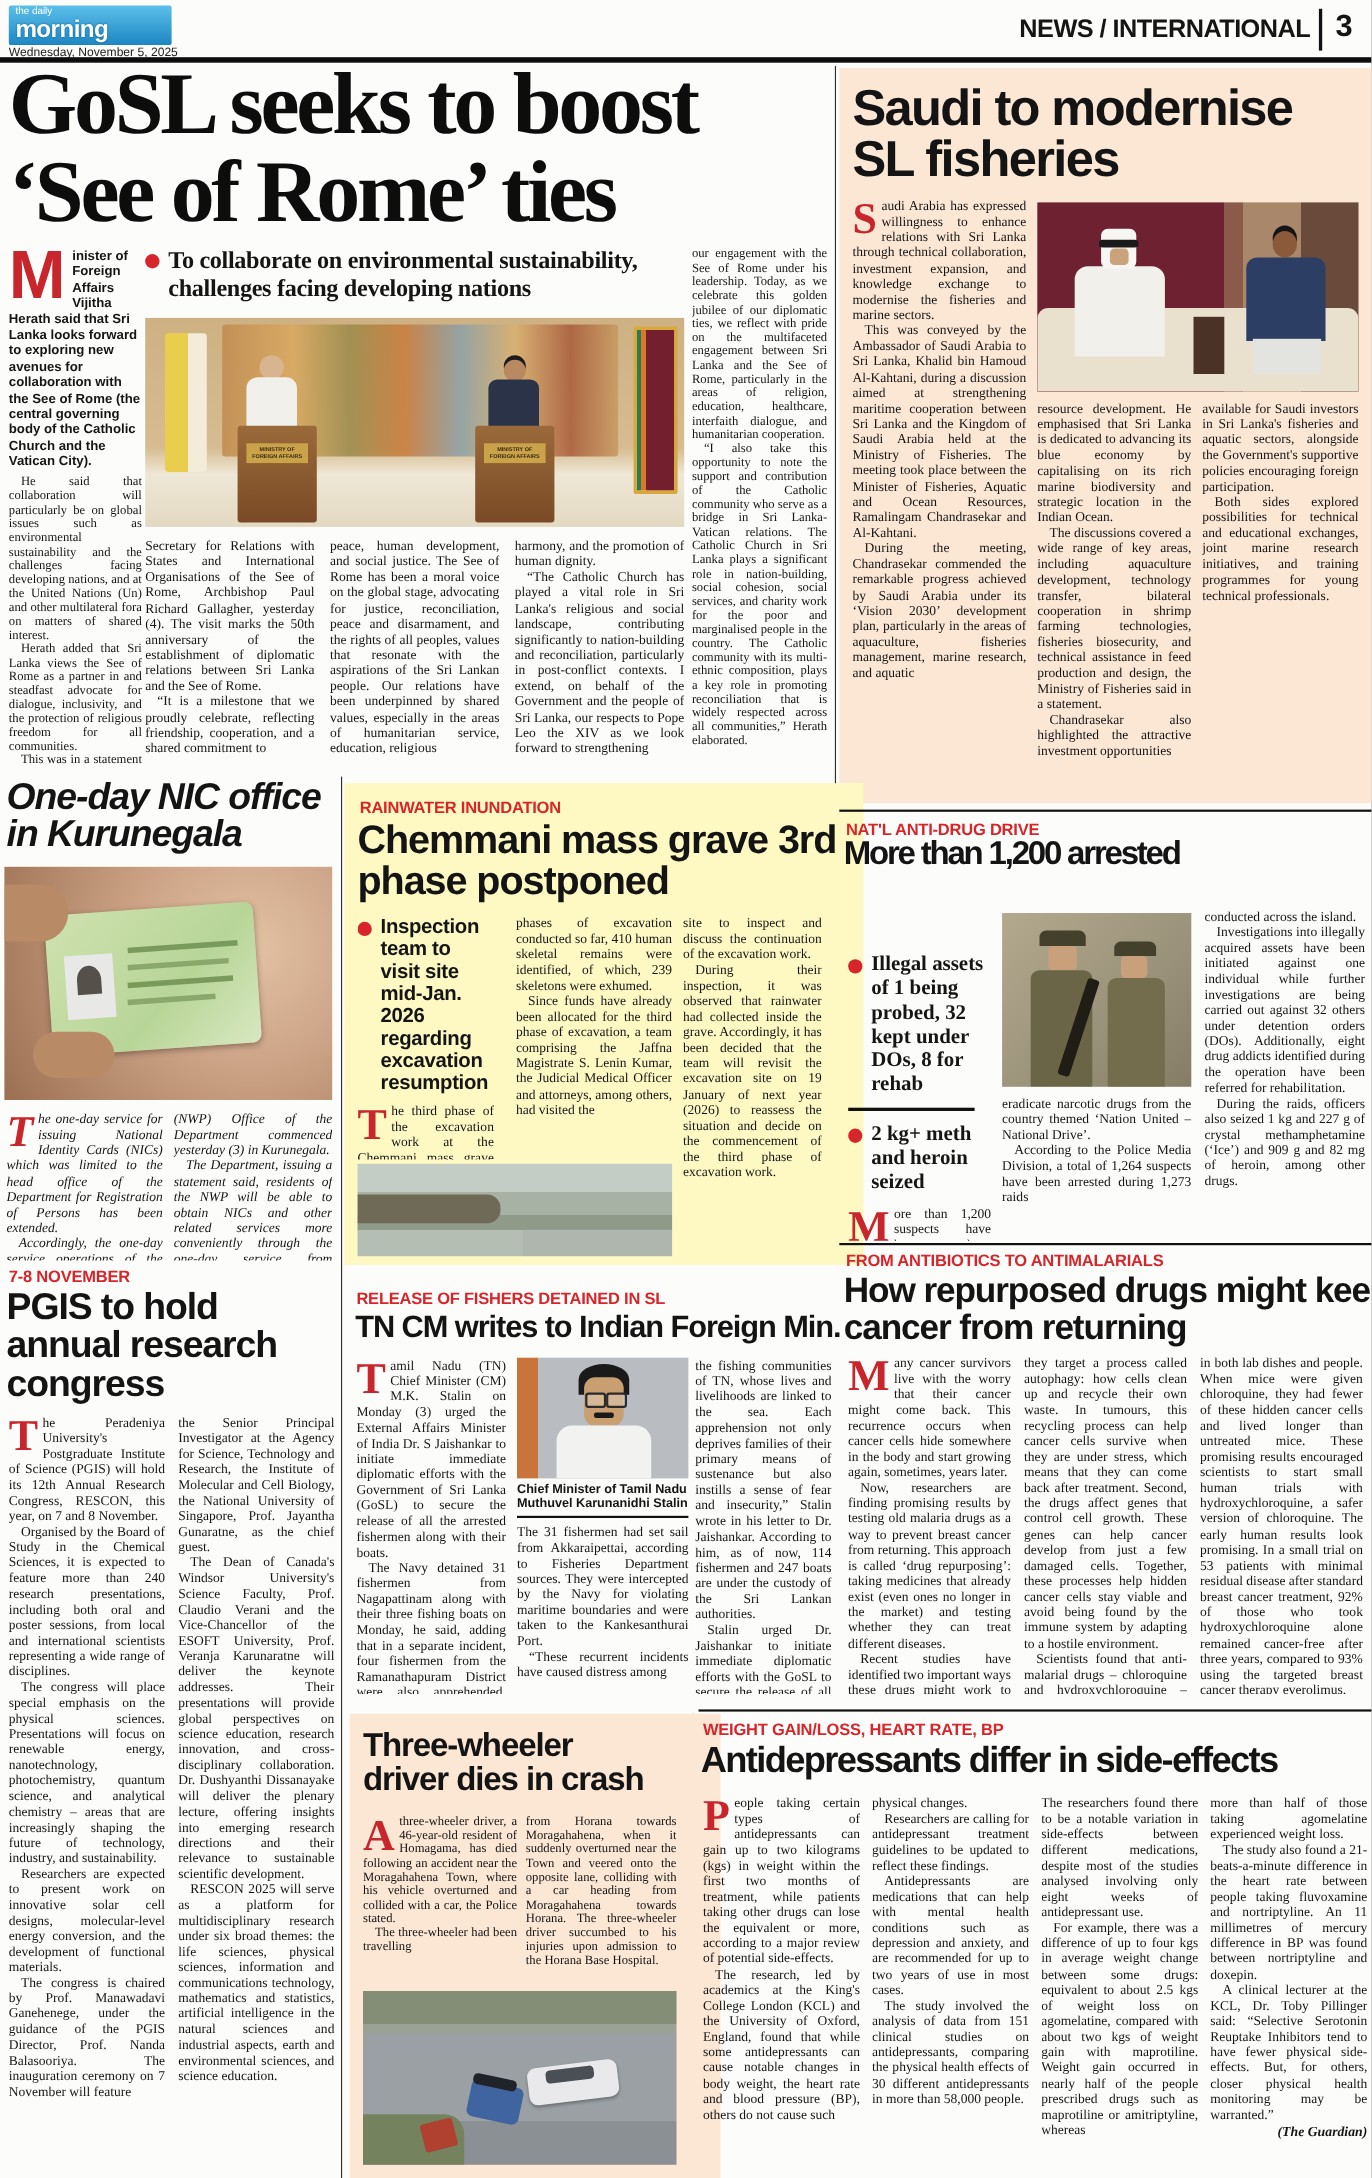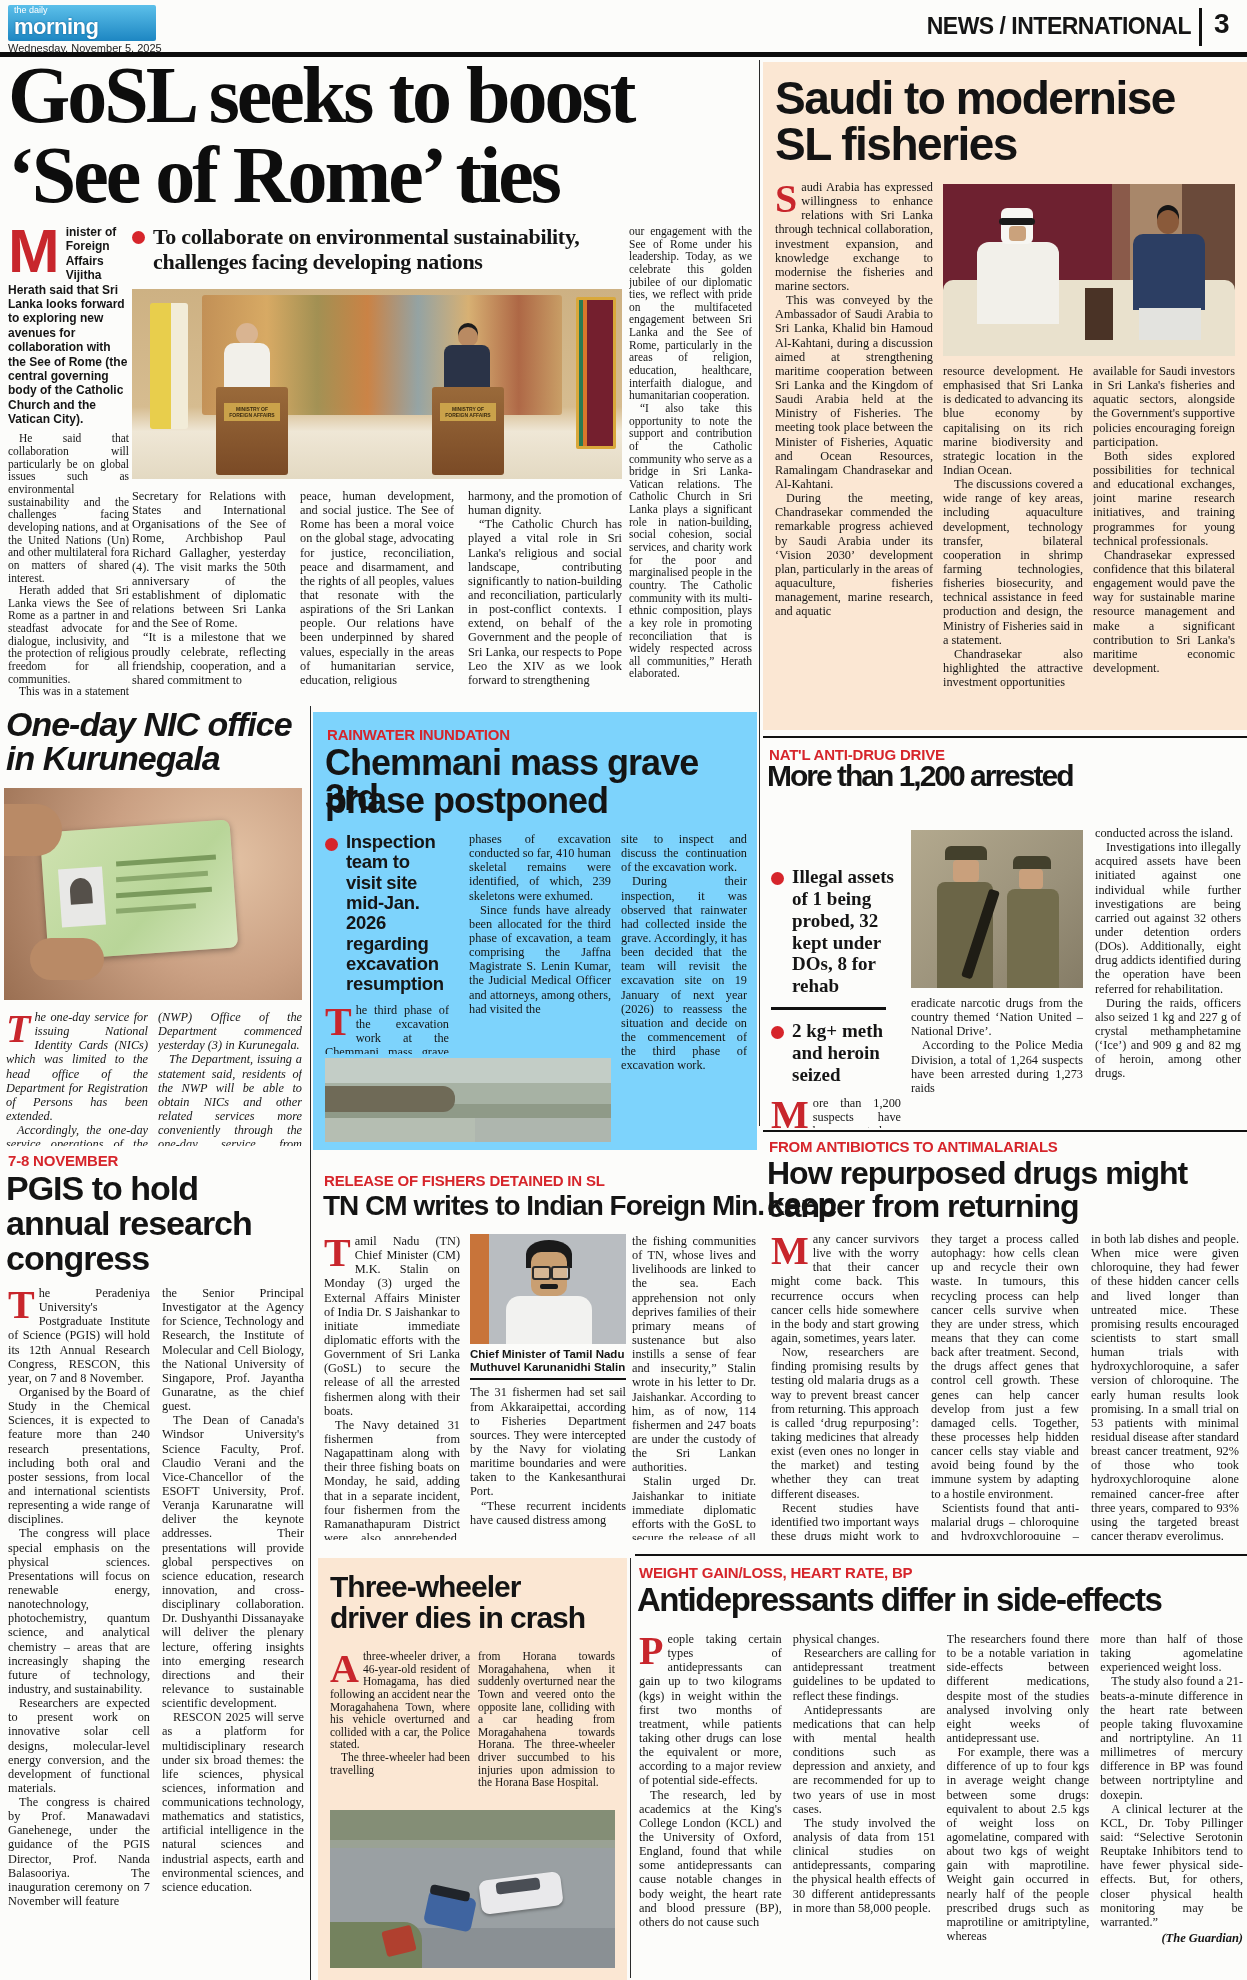--- a/index.html
+++ b/index.html
@@ -1,18 +1,18 @@
 <!DOCTYPE html>
 <html><head>
 <meta charset="utf-8">
 <style>
   html,body{margin:0;padding:0;background:#9a9a9a;}
   .page{position:relative;width:1247px;height:1980px;margin:0 auto;background:#fcfcfa;color:#151515;
         font-family:"Liberation Serif",serif;overflow:hidden;}
-  .art{position:absolute;overflow:hidden;}
+  .art{position:absolute;overflow:hidden;padding-left:28px;}
   .abs{position:absolute;}
   
   .logo{position:absolute;left:8px;top:5px;width:148px;height:36px;background:linear-gradient(180deg,#5cc0ea,#1d86c2);
         border-radius:2px;color:#fff;font-family:"Liberation Sans",sans-serif;padding:1px 6px;box-sizing:border-box;}
   .logo-top{font-size:9px;line-height:1;}
   .logo-main{font-size:22px;font-weight:700;letter-spacing:-.5px;line-height:1;margin-top:1px;text-shadow:0 0 2px #0b5d8e;}
   .m-date{position:absolute;left:8px;top:42px;font-family:"Liberation Sans",sans-serif;font-size:11px;color:#222;}
   .m-section{position:absolute;right:56px;top:13px;font-family:"Liberation Sans",sans-serif;font-weight:700;
              font-size:23px;letter-spacing:-.5px;}
   .m-vbar{position:absolute;left:1199px;top:8px;width:3px;height:38px;background:#111;}
@@ -34,21 +34,21 @@
   .bullet-serif{font-family:"Liberation Serif",serif;font-weight:700;font-size:19px;line-height:1.15;}
   .brul{width:115px;height:3px;background:#111;margin:10px 0;}
   .caprul{height:2px;background:#111;margin:4px 0 5px;}
   .caption{font-family:"Liberation Sans",sans-serif;font-weight:700;font-size:11.5px;line-height:1.15;}
   .credit{font-weight:700;font-style:italic;text-align:right;font-size:12.5px;margin-top:2px;}
   .flexrow{display:flex;}
   .cols{position:absolute;display:flex;gap:14px;}
   .cols .c{flex:1;overflow:hidden;}
   .vrule{position:absolute;width:1px;background:#2a2a2a;}
   .peach{background:#fbe7d3;}
-  .blue{background:#7dd3fc;}
+  .blue{background:#fef9c3;}
   .btop{border-top:2px solid #111;}
   .photo{position:absolute;overflow:hidden;}
   .photo div{position:absolute;}
 </style>
 </head>
 <body>
 
 <div class="page">
 
   <header>
@@ -142,21 +142,20 @@
     </div>
 
     <div class="abs" style="left:180px;top:302px;width:140px;height:352px;overflow:hidden;">
       <p class="bp ni">resource development. He emphasised that Sri Lanka is dedicated to advancing its blue economy by capitalising on its rich marine biodiversity and strategic location in the Indian Ocean.</p>
       <p class="bp">The discussions covered a wide range of key areas, including aquaculture development, technology transfer, bilateral cooperation in shrimp farming technologies, fisheries biosecurity, and technical assistance in feed production and design, the Ministry of Fisheries said in a statement.</p>
       <p class="bp">Chandrasekar also highlighted the attractive investment opportunities</p>
     </div>
     <div class="abs" style="left:330px;top:302px;width:142px;height:352px;overflow:hidden;">
       <p class="bp ni">available for Saudi investors in Sri Lanka's fisheries and aquatic sectors, alongside the Government's supportive policies encouraging foreign participation.</p>
       <p class="bp">Both sides explored possibilities for technical and educational exchanges, joint marine research initiatives, and training programmes for young technical professionals.</p>
-      <p class="bp">Chandrasekar expressed confidence that this bilateral engagement would pave the way for sustainable marine resource management and make a significant contribution to Sri Lanka's maritime economic development.</p>
     </div>
   </section>
 
   <section class="art" style="left:0;top:700px;width:308px;height:450px;font-style:italic;">
     <div class="hl abs" style="left:6px;top:8px;font-size:34px;">One-day NIC office</div>
     <div class="hl abs" style="left:6px;top:42px;font-size:34px;">in Kurunegala</div>
     <div class="photo" style="left:4px;top:88px;width:298px;height:212px;background:radial-gradient(circle at 75% 35%,#e3c2a4 0%,#caa083 45%,#9a6f52 100%);">
       <div style="left:40px;top:38px;width:190px;height:128px;background:linear-gradient(135deg,#cfe2b0,#b8d598 60%,#d8e8c0);border-radius:8px;transform:rotate(-4deg);box-shadow:0 2px 6px rgba(0,0,0,.35);"></div>
       <div style="left:56px;top:80px;width:44px;height:58px;background:#e8e8e6;transform:rotate(-4deg);"></div>
       <div style="left:66px;top:90px;width:22px;height:26px;background:#55504a;border-radius:50% 50% 0 0;transform:rotate(-4deg);"></div>

